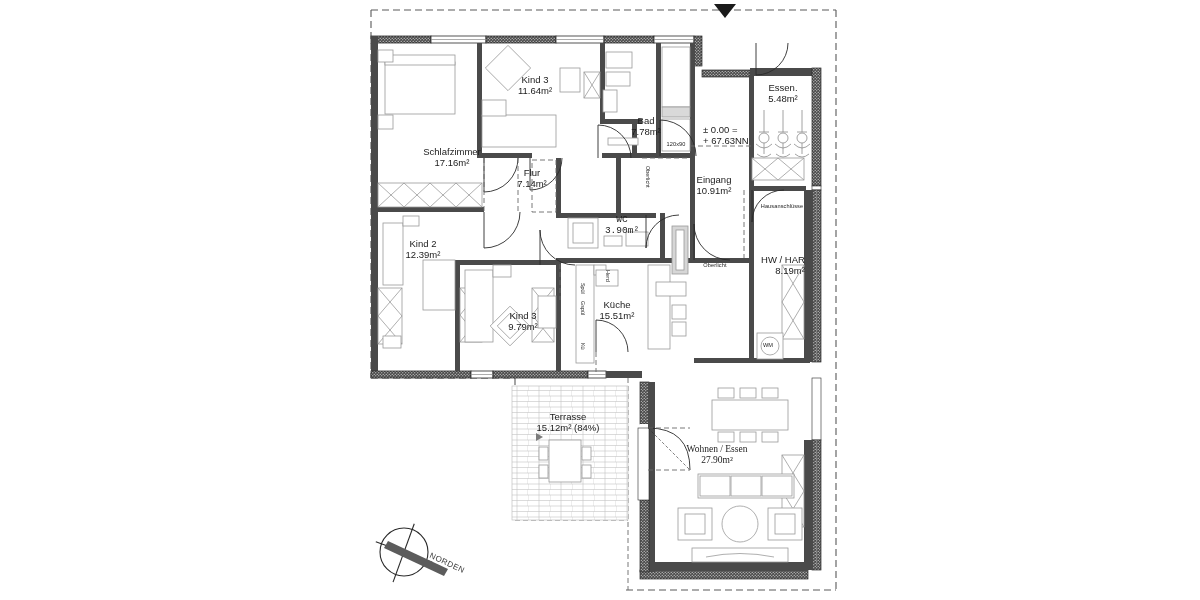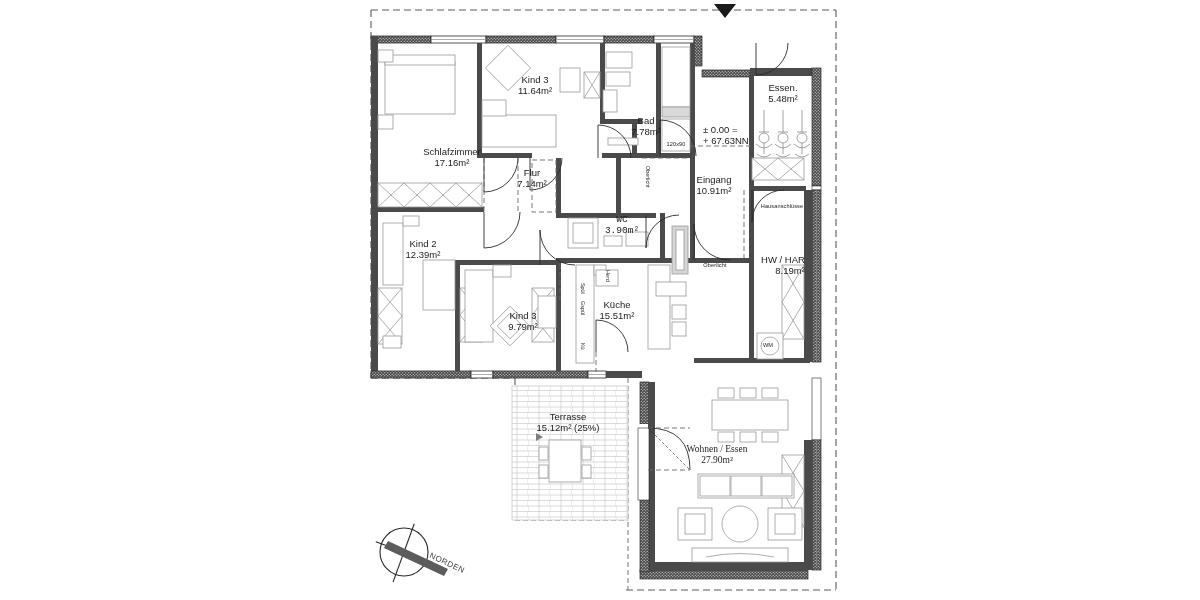--- a/index.html
+++ b/index.html
@@ -351,21 +351,21 @@
 <div class="lbl" style="left:783px;top:254px;transform:translateX(-50%);text-align:right;">
   <span class="nm">HW / HAR</span>
   <span class="ar">8.19m²</span>
 </div>
 <div class="lbl" style="left:717px;top:444px;transform:translateX(-50%);font-family:Liberation Serif, serif;">
   <span class="nm">Wohnen / Essen</span>
   <span class="ar">27.90m²</span>
 </div>
 <div class="lbl" style="left:568px;top:411px;transform:translateX(-50%);">
   <span class="nm">Terrasse</span>
-  <span class="ar">15.12m² (25%)</span>
+  <span class="ar">15.12m² (84%)</span>
 </div>
 
 <div class="lbl" style="left:703px;top:124px;text-align:left;">
   <span class="nm">± 0.00 =</span>
   <span class="ar">+ 67.63NN</span>
 </div>
 
 <div class="lbl tiny" style="left:782px;top:203px;transform:translateX(-50%);">
   <span>Hausanschlüsse</span>
 </div>

